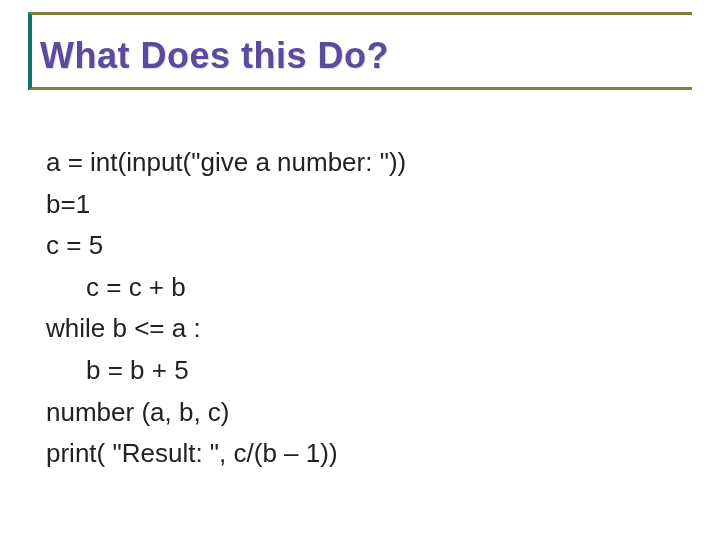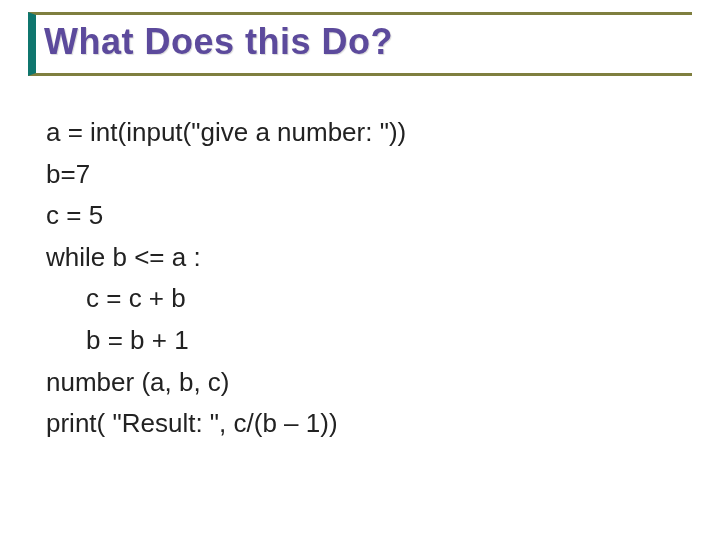--- a/index.html
+++ b/index.html
@@ -16,23 +16,23 @@
     }
     .slide {
       width: 100%;
       height: 100%;
       padding: 12px 28px 28px 28px;
       position: relative;
     }
     .title-wrap {
       border-top: 3px solid #7f7f3f;
       border-bottom: 3px solid #7f7f3f;
-      border-left: 8px solid #0f766e;
-      padding: 6px 0 10px 8px;
-      margin-bottom: 32px;
+      border-left: 4px solid #0f766e;
+      padding: 20px 0 10px 8px;
+      margin-bottom: 48px;
       width: 100%;
     }
     .title {
       font-size: 36px;
       font-weight: bold;
       color: #5c4a9c;
       text-shadow: 1px 1px 1px rgba(0,0,0,0.15);
       letter-spacing: 0.5px;
     }
     .content {
@@ -51,21 +51,21 @@
   </style>
 </head>
 <body>
 
 <div class="slide">
   <div class="title-wrap">
     <div class="title">What Does this Do?</div>
   </div>
   <div class="content">
     <div class="code-line">a = int(input("give a number: "))</div>
-    <div class="code-line">b=7</div>
+    <div class="code-line">b=1</div>
     <div class="code-line">c = 5</div>
+    <div class="code-line indent">c = c + b</div>
     <div class="code-line">while b &lt;= a :</div>
-    <div class="code-line indent">c = c + b</div>
-    <div class="code-line indent">b = b + 1</div>
+    <div class="code-line indent">b = b + 5</div>
     <div class="code-line">number (a, b, c)</div>
     <div class="code-line">print( "Result: ", c/(b – 1))</div>
   </div>
 </div>
 
 </body></html>

